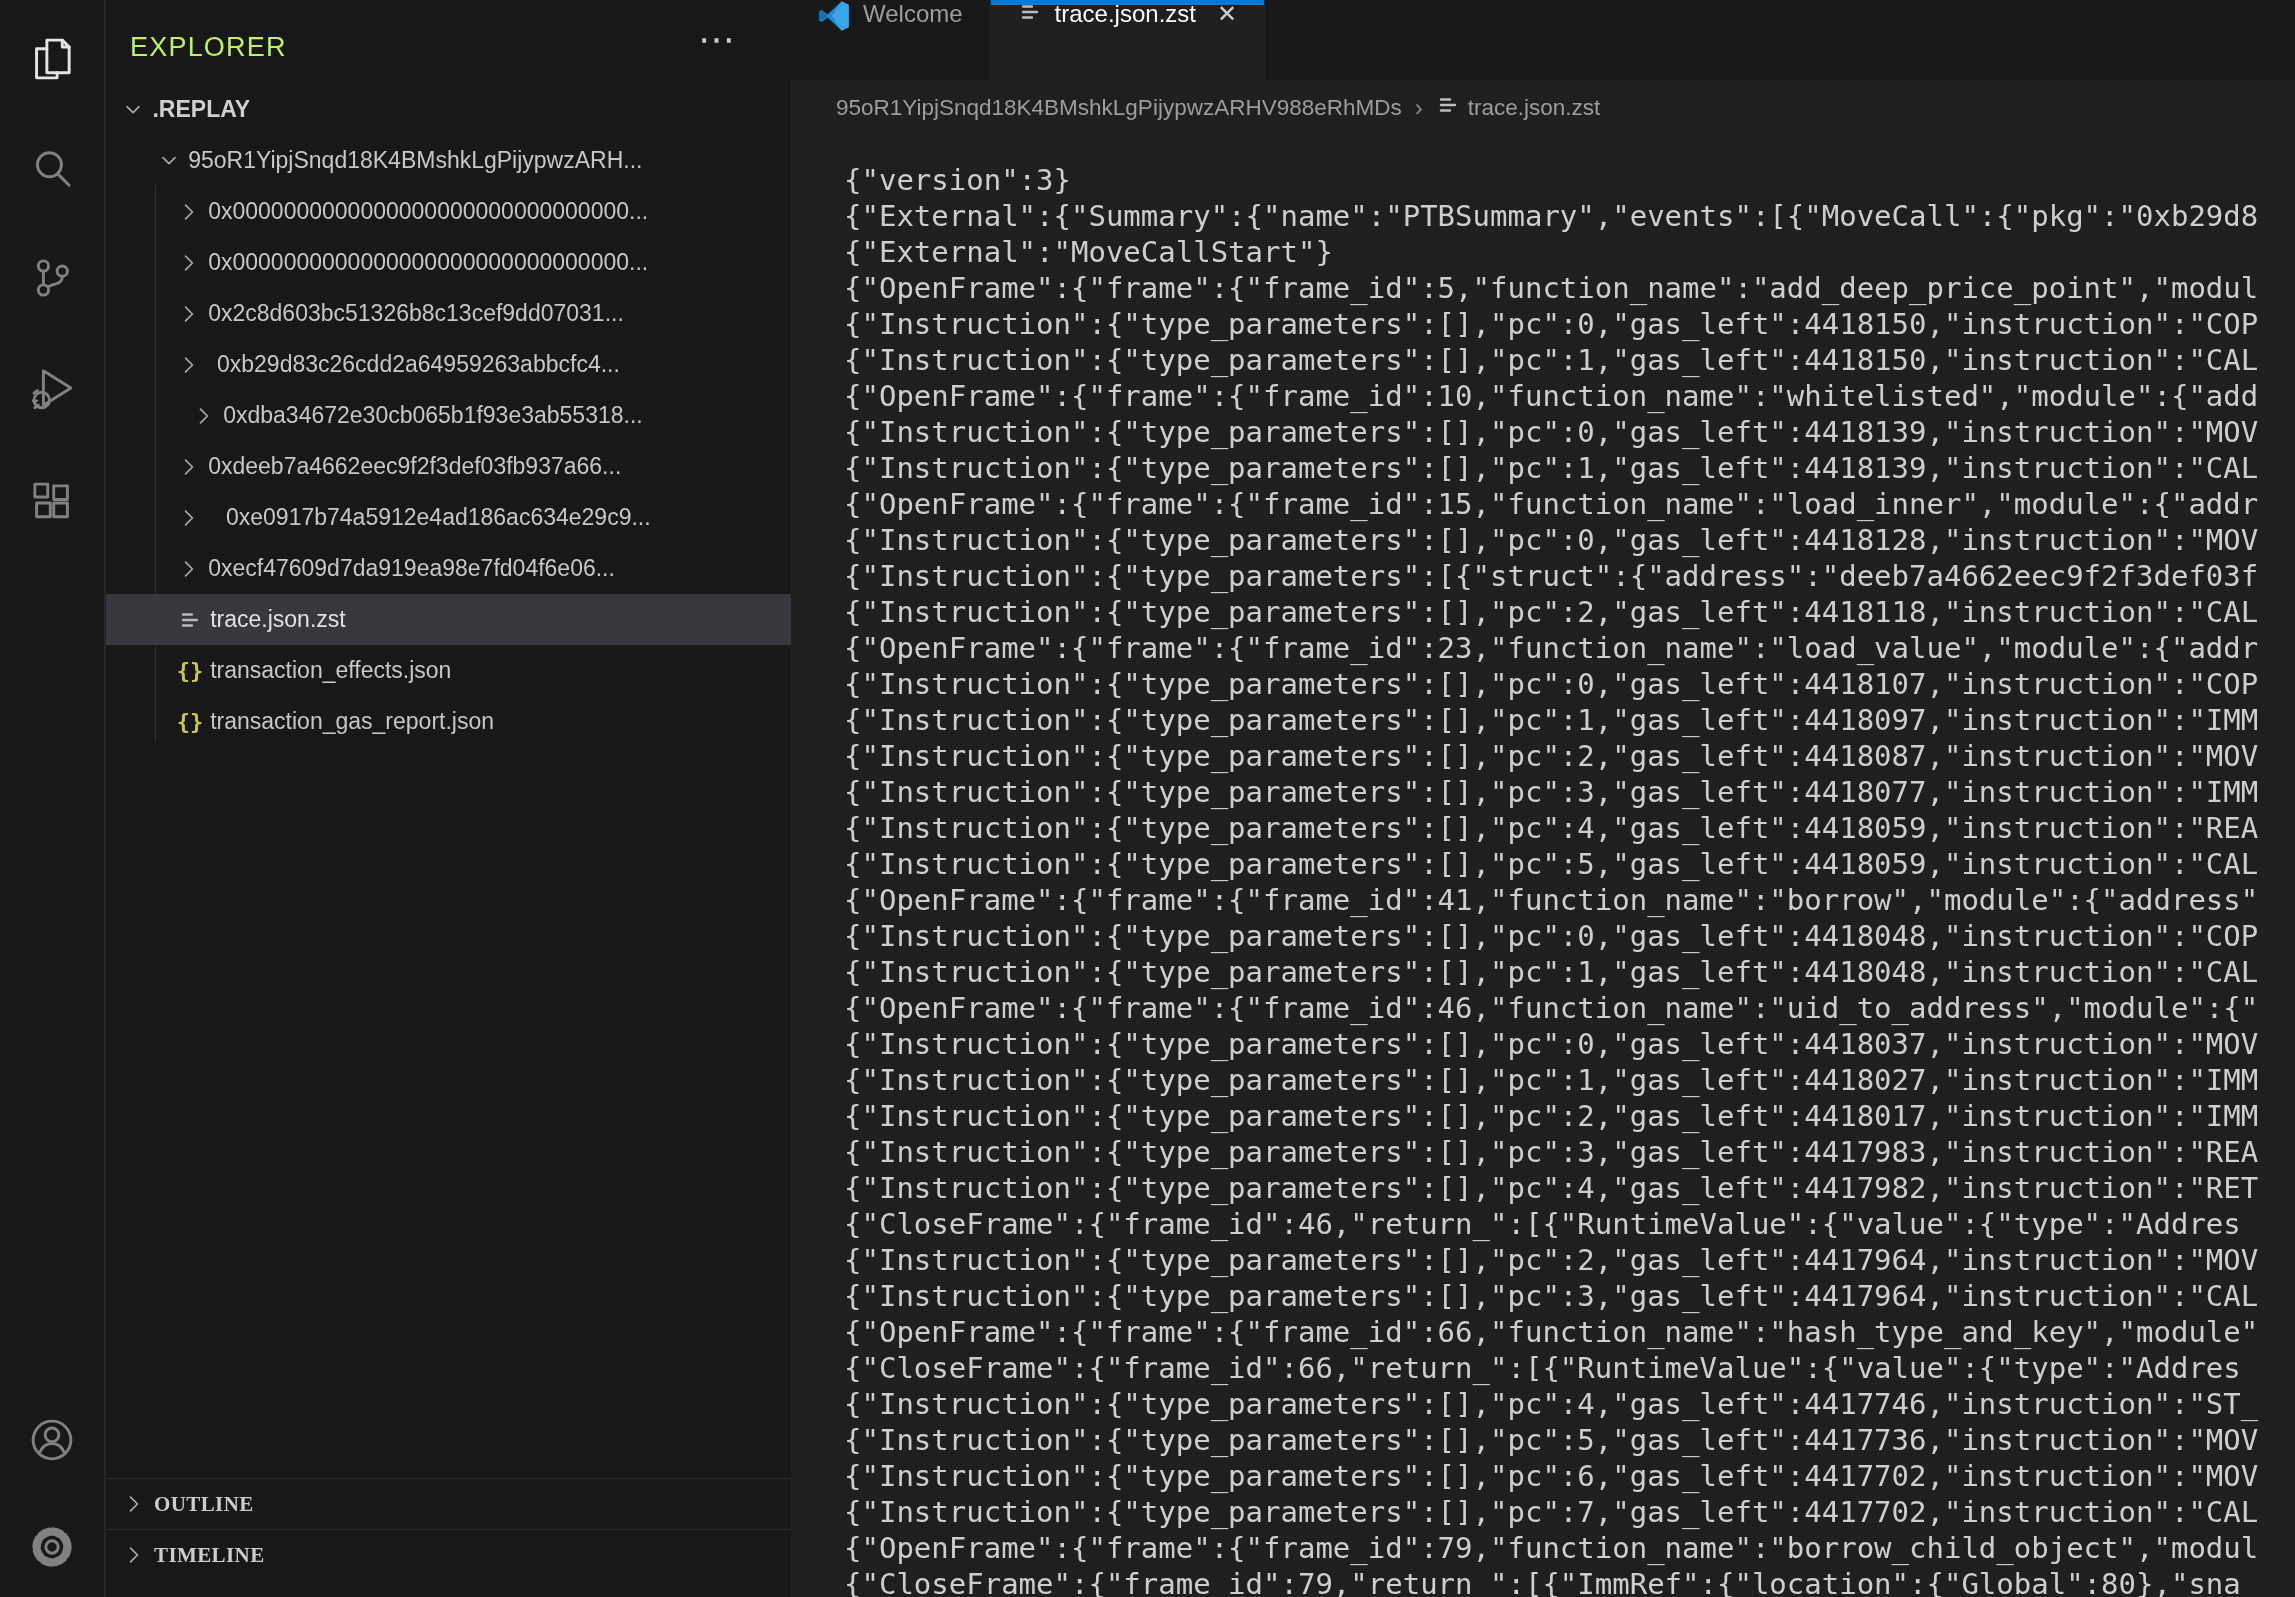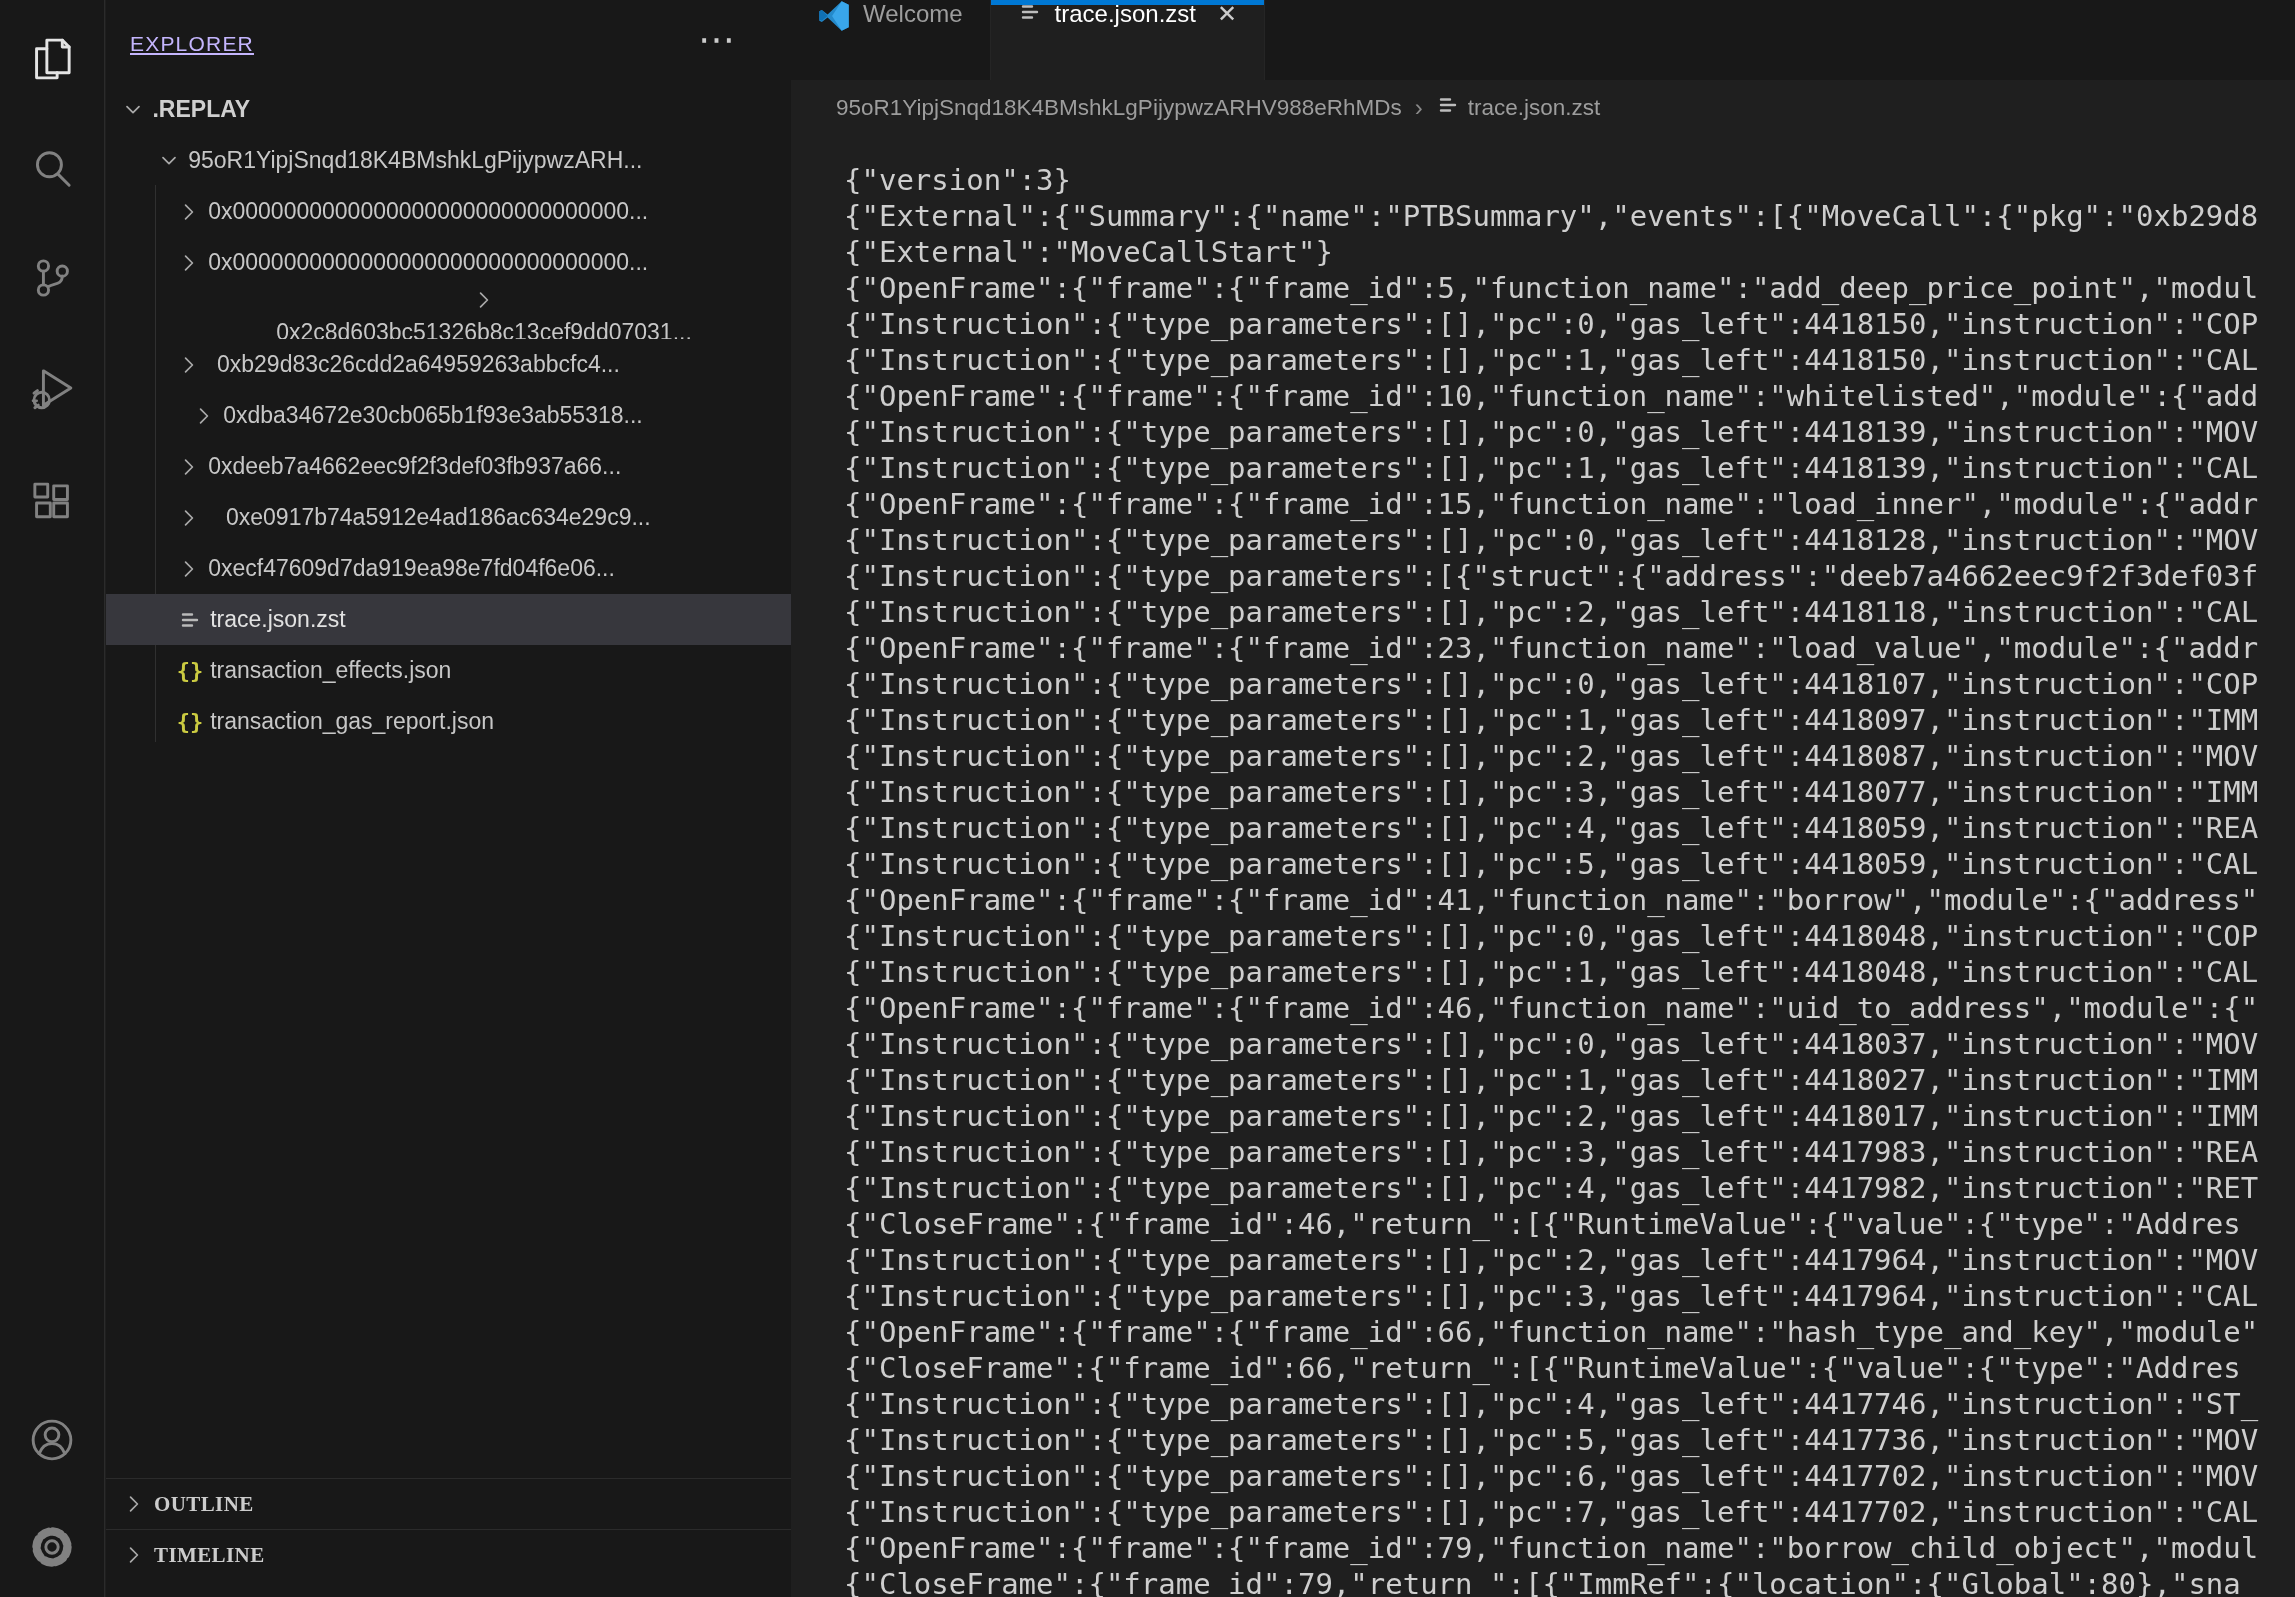--- a/index.html
+++ b/index.html
@@ -12,21 +12,21 @@
                  background:#181818; border-right:0.8px solid #2b2b2b; }
   .ab-icon { position:absolute; left:50%; transform:translate(-50%,-50%); width:48px; height:48px; }
   .ab-icon svg { width:48px; height:48px; stroke:#818181; fill:none; stroke-width:1.7;
                  stroke-linecap:round; stroke-linejoin:round; }
   .ab-icon.active svg { stroke:#e4e4e4; }
 
   
   .sidebar { position:absolute; left:106px; top:0; width:685px; height:1597px;
              background:#181818; color:#cccccc; }
   .sb-header { position:absolute; top:0; left:0; right:0; height:84px; }
-  .sb-title { position:absolute; left:24px; top:32px; font-size:21px; letter-spacing:1.2px; color:#c4b5fd;text-decoration:underline; }
+  .sb-title { position:absolute; left:24px; top:32px; font-size:27px; letter-spacing:1.2px; color:#bef264; }
   .sb-more { position:absolute; right:56px; top:17.7px; font-size:37px; color:#cccccc; }
 
   .tree { position:absolute; top:84px; left:0; right:0; }
   .trow { position:relative; height:51px; display:flex; align-items:center; gap:7.2px;
           font-size:23px; color:#c7c7c7; white-space:nowrap; overflow:hidden; }
   .trow.selected { background:#37373d; color:#e2e2e2; }
   .trow.bold { font-weight:bold; color:#cfcfcf; }
   .chev { width:24px; height:24px; flex:0 0 24px; }
   .chev svg { width:24px; height:24px; stroke:#a9a9a9; fill:none; stroke-width:2; stroke-linecap:round; stroke-linejoin:round; }
   .ficon { width:26px; height:26px; flex:0 0 26px; display:flex; align-items:center; justify-content:center; }
@@ -142,21 +142,21 @@
               <path d="M10 6l8 8-8 8"></path>
             </svg></span>
           <span>0x0000000000000000000000000000000...</span>
         </div>
         <div class="trow" style="padding-left: 71px;">
           <span class="chev"><svg viewBox="0 0 28 28">
               <path d="M10 6l8 8-8 8"></path>
             </svg></span>
           <span>0x0000000000000000000000000000000...</span>
         </div>
-        <div class="trow" style="padding-left: 71px; flex-direction: column;">
+        <div class="trow" style="padding-left: 71px;">
           <span class="chev"><svg viewBox="0 0 28 28">
               <path d="M10 6l8 8-8 8"></path>
             </svg></span>
           <span>0x2c8d603bc51326b8c13cef9dd07031...</span>
         </div>
         <div class="trow" style="padding-left: 71px; gap: 16px;">
           <span class="chev"><svg viewBox="0 0 28 28">
               <path d="M10 6l8 8-8 8"></path>
             </svg></span>
           <span>0xb29d83c26cdd2a64959263abbcfc4...</span>

